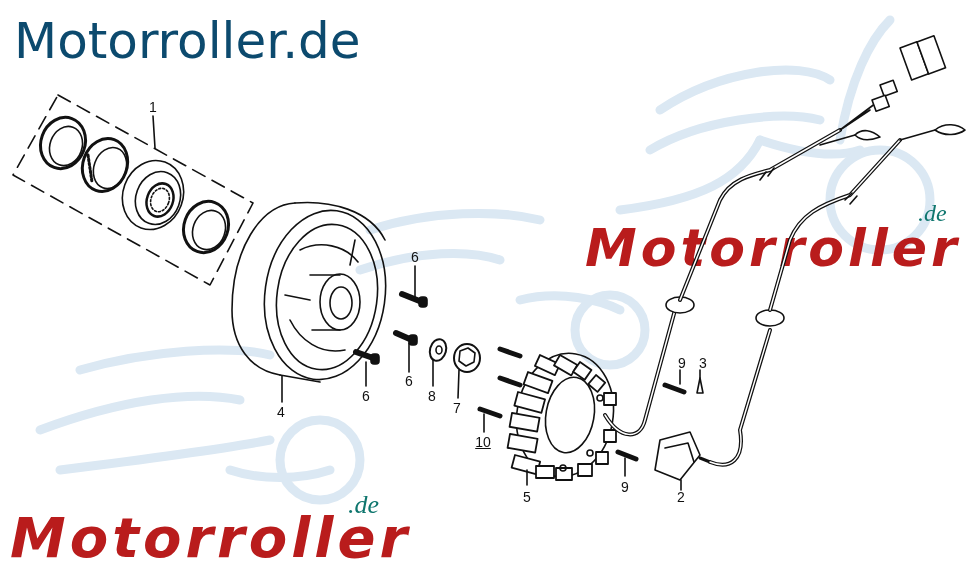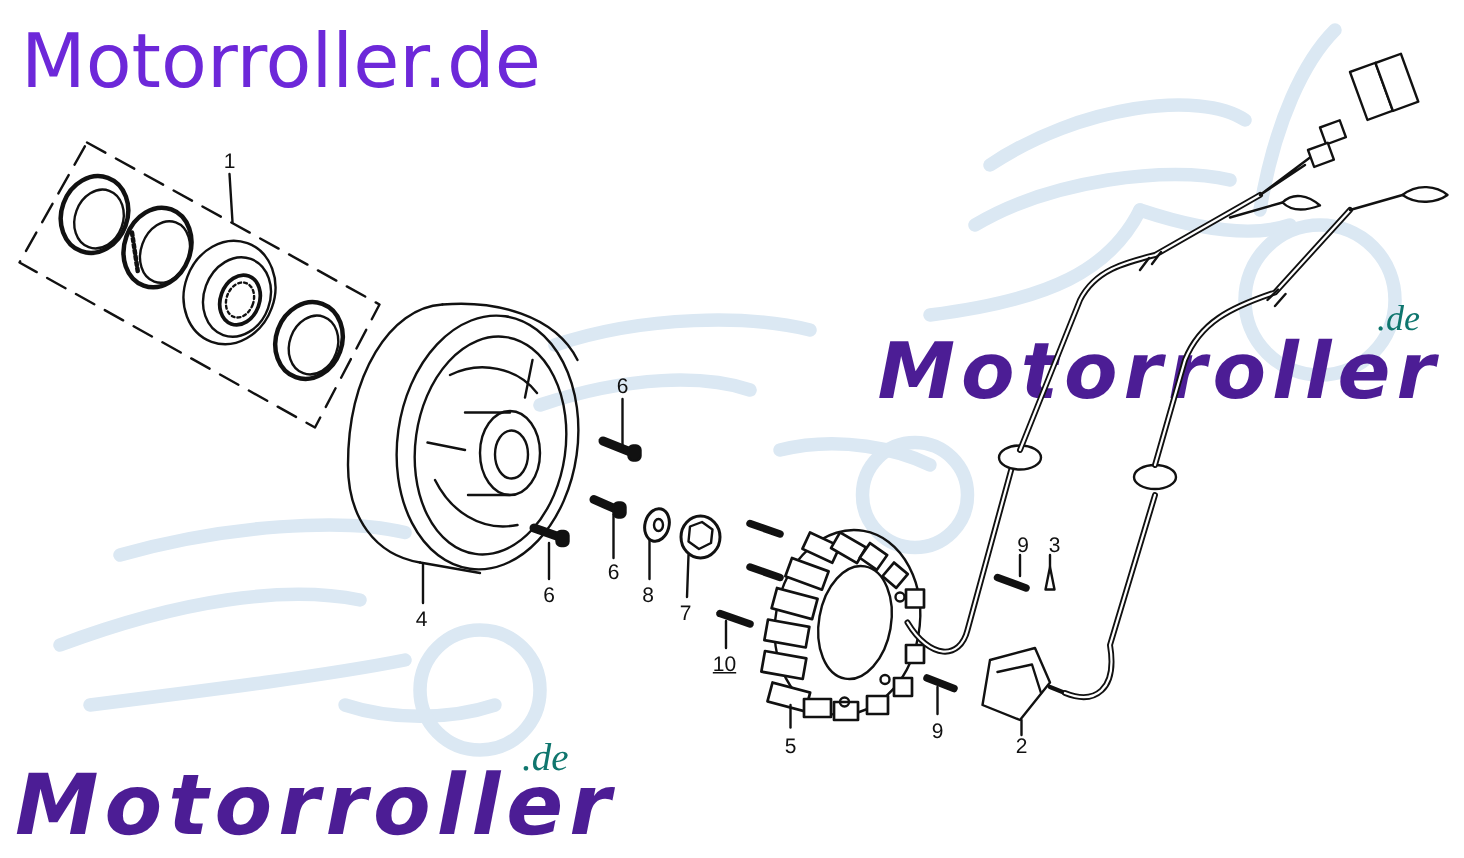--- a/index.html
+++ b/index.html
@@ -1,19 +1,19 @@
 <!DOCTYPE html>
 <html><head>
 <meta charset="utf-8">
 <style>
   html, body { margin: 0; padding: 0; background: #ffffff; }
   body { width: 976px; height: 572px; position: relative; overflow: hidden; font-family: "Liberation Sans", sans-serif; }
   #stage { position: absolute; left: 0; top: 0; width: 976px; height: 572px; }
-  .wm-title { position: absolute; left: 14px; top: 12px; font-family: "DejaVu Sans", sans-serif; font-size: 50px; color: #6d28d9; letter-spacing: 0px; white-space: nowrap; }
-  .wm-bold { position: absolute; font-family: "DejaVu Sans", sans-serif; font-weight: bold; font-style: italic; color: #4c1d95; white-space: nowrap; letter-spacing: 4px; }
+  .wm-title { position: absolute; left: 14px; top: 12px; font-family: "DejaVu Sans", sans-serif; font-size: 50px; color: #0c4a6e; letter-spacing: 0px; white-space: nowrap; }
+  .wm-bold { position: absolute; font-family: "DejaVu Sans", sans-serif; font-weight: bold; font-style: italic; color: #b91c1c; white-space: nowrap; letter-spacing: 4px; }
   .wm-de { position: absolute; font-family: Liberation Serif, serif; font-style: italic; color: #0f766e; white-space: nowrap; }
   .label { position: absolute; font-family: "Liberation Sans", sans-serif; font-size: 14px; color: #111; transform: translateX(-50%); line-height: 1; }
   svg { position: absolute; left: 0; top: 0; }
 </style>
 </head>
 <body>
 
 <div id="stage">
 
   <div class="wm-title">Motorroller.de</div>

